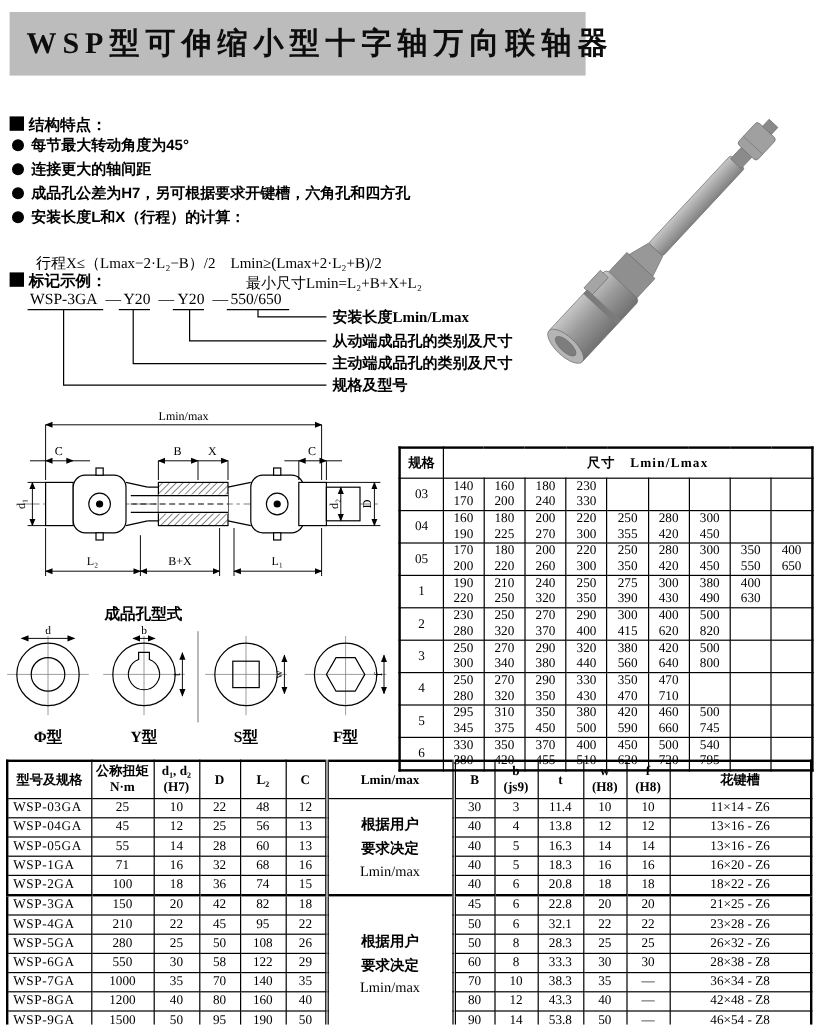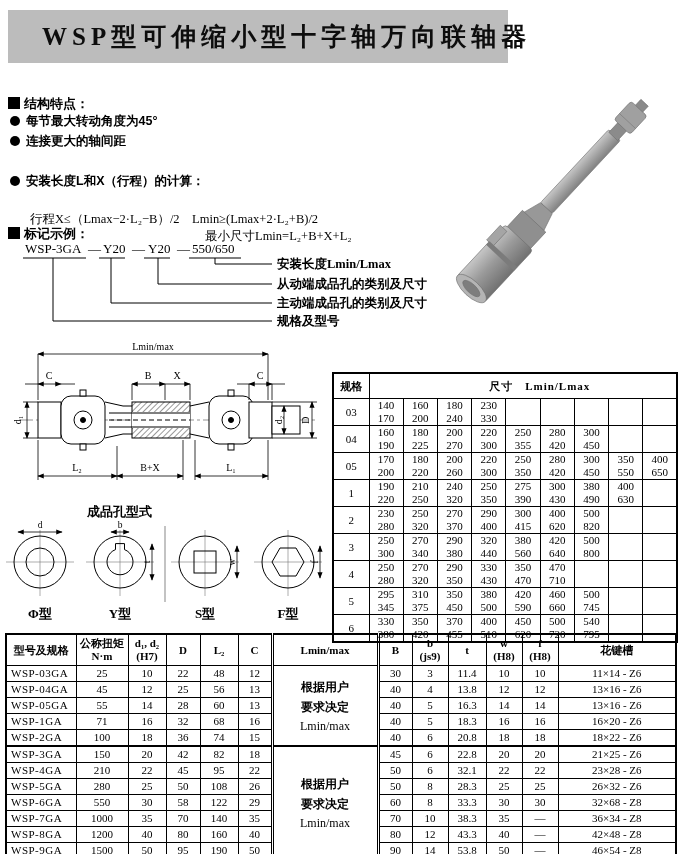--- a/index.html
+++ b/index.html
@@ -1,19 +1,19 @@
 <!DOCTYPE html>
 <html><head>
 <meta charset="utf-8">
 <style>
   html,body{margin:0;padding:0;background:#ffffff;}
   #page{position:relative;width:680px;height:854px;background:#fff;overflow:hidden;
         font-family:"Liberation Serif",serif;color:#000;}
   
-  .title-bar{position:absolute;left:8px;top:10px;width:480px;height:53px;background:#bcbcbc;padding-left:20px;}
+  .title-bar{position:absolute;left:8px;top:10px;width:480px;height:53px;background:#bcbcbc;}
   .title-bar h1{margin:0;padding-left:14px;font:bold 25px/53px "Liberation Serif",serif;
         letter-spacing:5px;color:#0d0d0d;white-space:nowrap;}
   
   .sect-head{position:absolute;left:8px;font:bold 13px/15px "Liberation Sans",sans-serif;}
   .sq{display:inline-block;width:12px;height:12px;background:#000;margin-right:4px;vertical-align:-1px;}
   .feat{position:absolute;left:10px;font:bold 12.5px/14px "Liberation Sans",sans-serif;white-space:nowrap;}
   .dot{display:inline-block;width:10px;height:10px;border-radius:50%;background:#000;margin-right:6px;vertical-align:-1px;}
   .formula{position:absolute;font:12.5px/14px "Liberation Serif",serif;white-space:nowrap;margin-top:18px;}
   
   svg text{font-family:"Liberation Serif",serif;fill:#000;}
@@ -51,20 +51,23 @@
 
   <div class="sect-head" style="top:96px">
     <span class="sq"></span><span>结构特点：</span>
   </div>
   <div class="feat" style="top:114px">
     <span class="dot"></span><span>每节最大转动角度为45°</span>
   </div>
   <div class="feat" style="top:134px">
     <span class="dot"></span><span>连接更大的轴间距</span>
   </div>
+  <div class="feat" style="top:154px">
+    <span class="dot"></span><span>成品孔公差为H7，另可根据要求开键槽，六角孔和四方孔</span>
+  </div>
   <div class="feat" style="top:174px">
     <span class="dot"></span><span>安装长度L和X（行程）的计算：</span>
   </div>
   <div class="formula" style="left:30px;top:194px">
     <span>行程X≤（Lmax−2·L₂−B）/2</span>&nbsp;&nbsp;&nbsp;
     <span>Lmin≥(Lmax+2·L₂+B)/2</span>
   </div>
   <div class="formula" style="left:205px;top:211px">
     <span>最小尺寸Lmin=L₂+B+X+L₂</span>
   </div>
@@ -775,21 +778,21 @@
           <td>550</td>
           <td>30</td>
           <td>58</td>
           <td>122</td>
           <td>29</td>
           <td>60</td>
           <td>8</td>
           <td>33.3</td>
           <td>30</td>
           <td>30</td>
-          <td>32×68 - Z8</td>
+          <td>28×38 - Z8</td>
         </tr>
         <tr>
           <td class="model">WSP-7GA</td>
           <td>1000</td>
           <td>35</td>
           <td>70</td>
           <td>140</td>
           <td>35</td>
           <td>70</td>
           <td>10</td>

